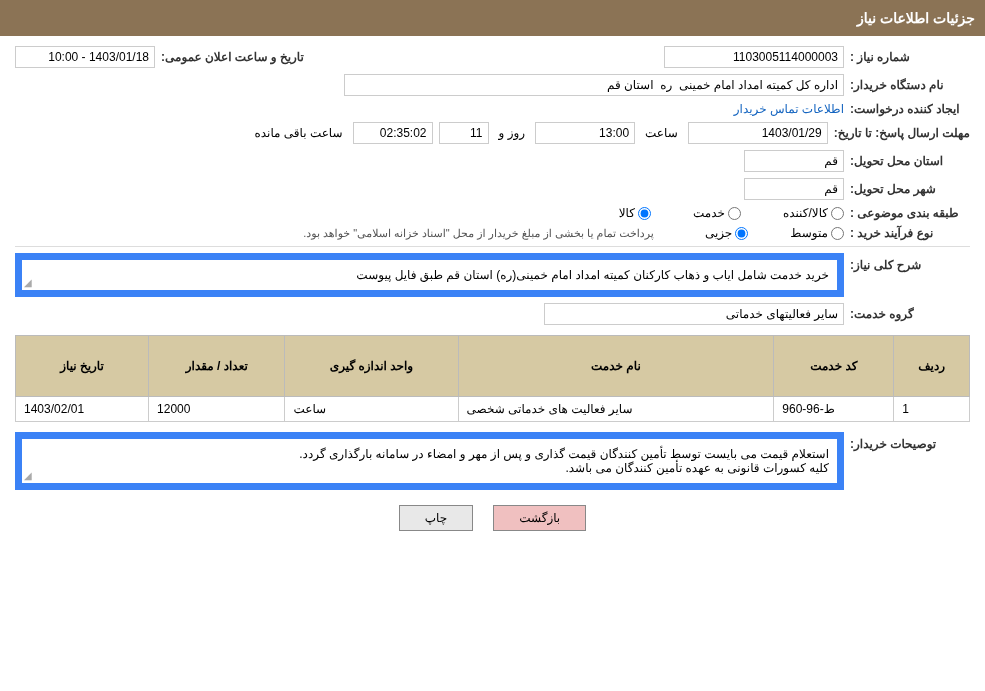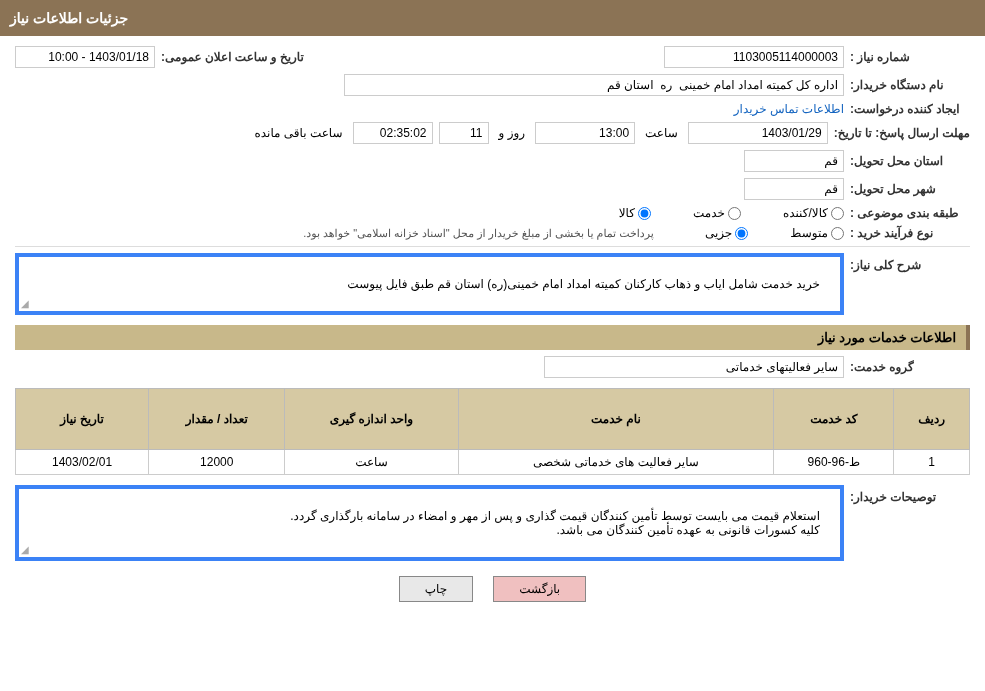--- a/index.html
+++ b/index.html
@@ -11,21 +11,21 @@
     }
     .page-container {
       width: 985px;
       min-height: 691px;
       background: #fff;
       margin: 0 auto;
     }
     .header-bar {
       background: #8B7355;
       color: #fff;
-      text-align: left;
+      text-align: right;
       padding: 10px;
       font-size: 14px;
       font-weight: bold;
     }
     .content {
       padding: 10px 15px;
     }
     .row {
       display: flex;
       align-items: center;
@@ -79,21 +79,21 @@
     table th {
       background: #d6c9a3;
       border: 1px solid #bbb;
       padding: 23px 8px;
       text-align: center;
       font-weight: bold;
     }
     table td {
       border: 1px solid #ccc;
       padding: 5px 8px;
-      text-align: center;
+      text-align: left;
       background: #fff;
     }
     .section-header {
       background: #c8b88a;
       padding: 5px 10px;
       font-weight: bold;
       font-size: 13px;
       margin: 10px 0 6px 0;
       border-right: 4px solid #8B7355;
     }
@@ -110,22 +110,22 @@
       font-family: Tahoma, Arial, sans-serif;
       font-size: 12px;
     }
     .btn-print {
       background: #e8e8e8;
     }
     .btn-back {
       background: #f0c0c0;
     }
     .description-box {
-      border: 4px solid #3b82f6;
-      padding: 20px;
+      border: 7px solid #3b82f6;
+      padding: 8px;
       min-height: 50px;
       font-size: 12px;
       direction: rtl;
       text-align: right;
       background: #fff;
       position: relative;
     }
     .description-box .corner-icon {
       position: absolute;
       bottom: 2px;
@@ -224,23 +224,20 @@
     <hr class="separator">
 
     <div class="row" style="align-items:flex-start;">
       <span class="label" style="padding-top:5px;">شرح کلی نیاز:</span>
       <div class="description-box" style="flex:1; min-height:40px;">
         <span>خرید خدمت شامل ایاب و ذهاب کارکنان کمیته امداد امام خمینی(ره) استان قم طبق فایل پیوست</span>
         <span class="corner-icon">◢</span>
       </div>
     </div>
 
-    <div class="section-header">
-      <span>اطلاعات خدمات مورد نیاز</span>
-    </div>
 
     <div class="row">
       <span class="label">گروه خدمت:</span>
       <input class="input-field" style="width: 300px;" type="text" readonly="" value="سایر فعالیتهای خدماتی">
     </div>
 
     <div class="table-section">
       <table>
         <thead>
           <tr>

